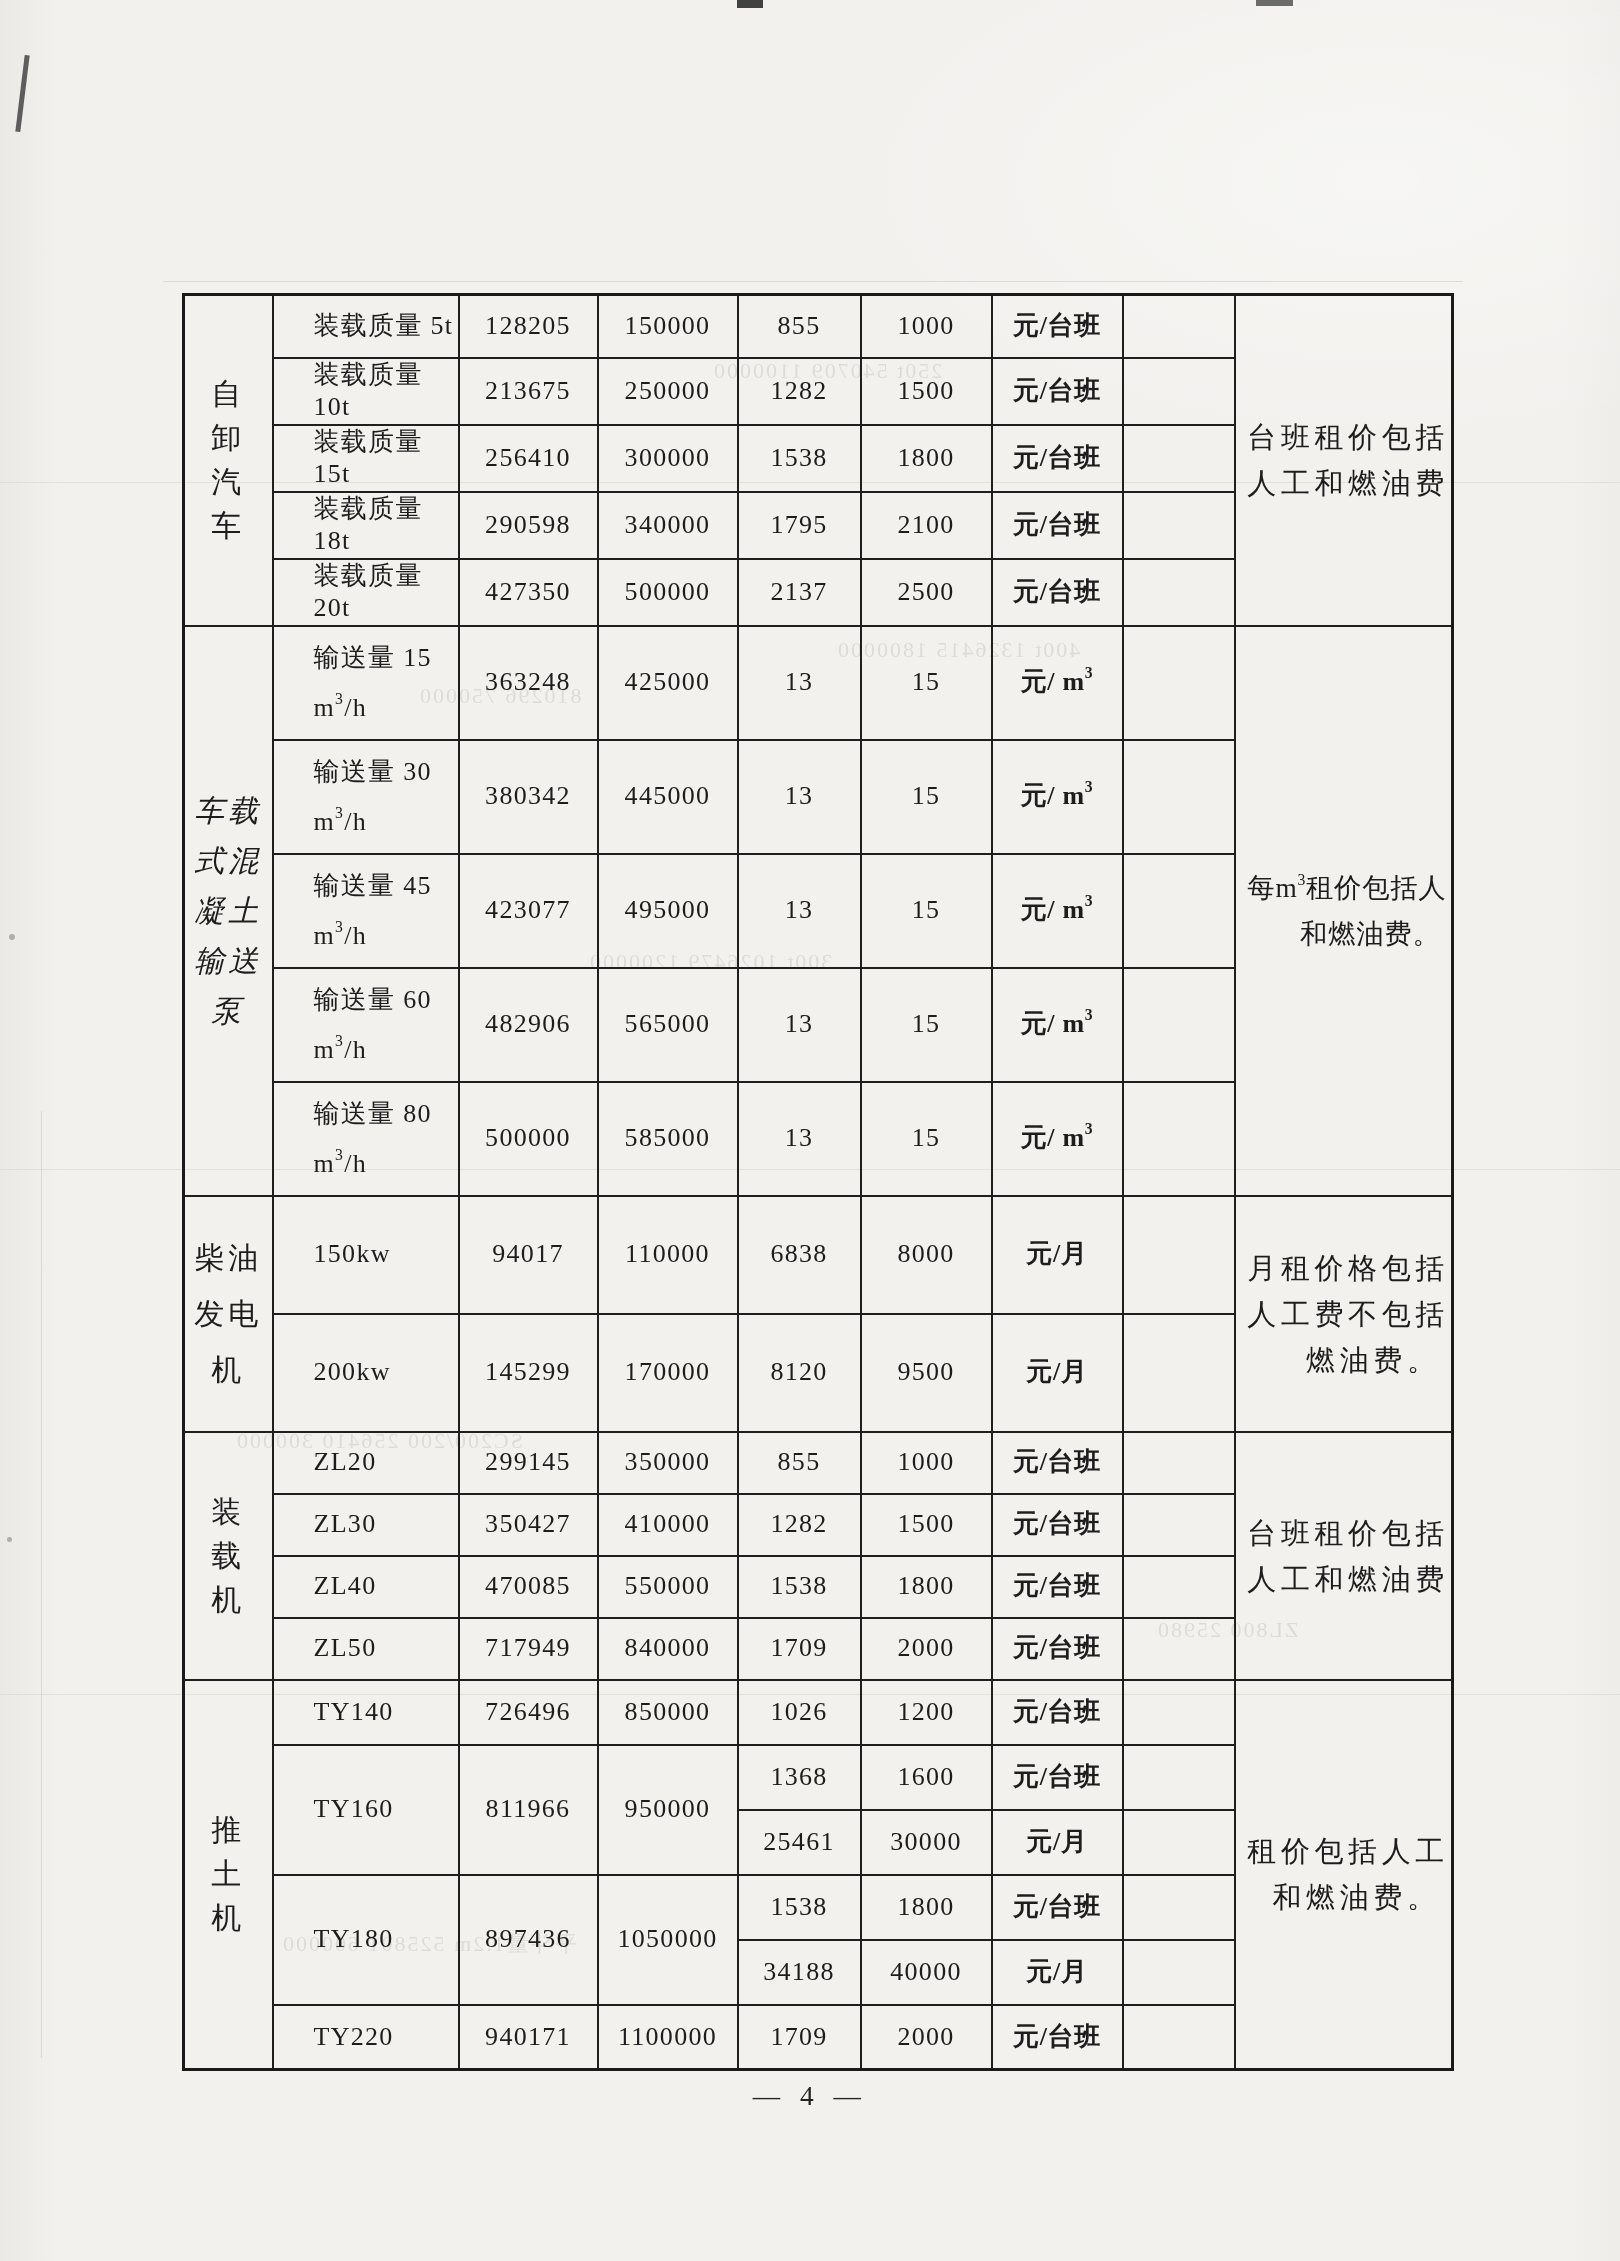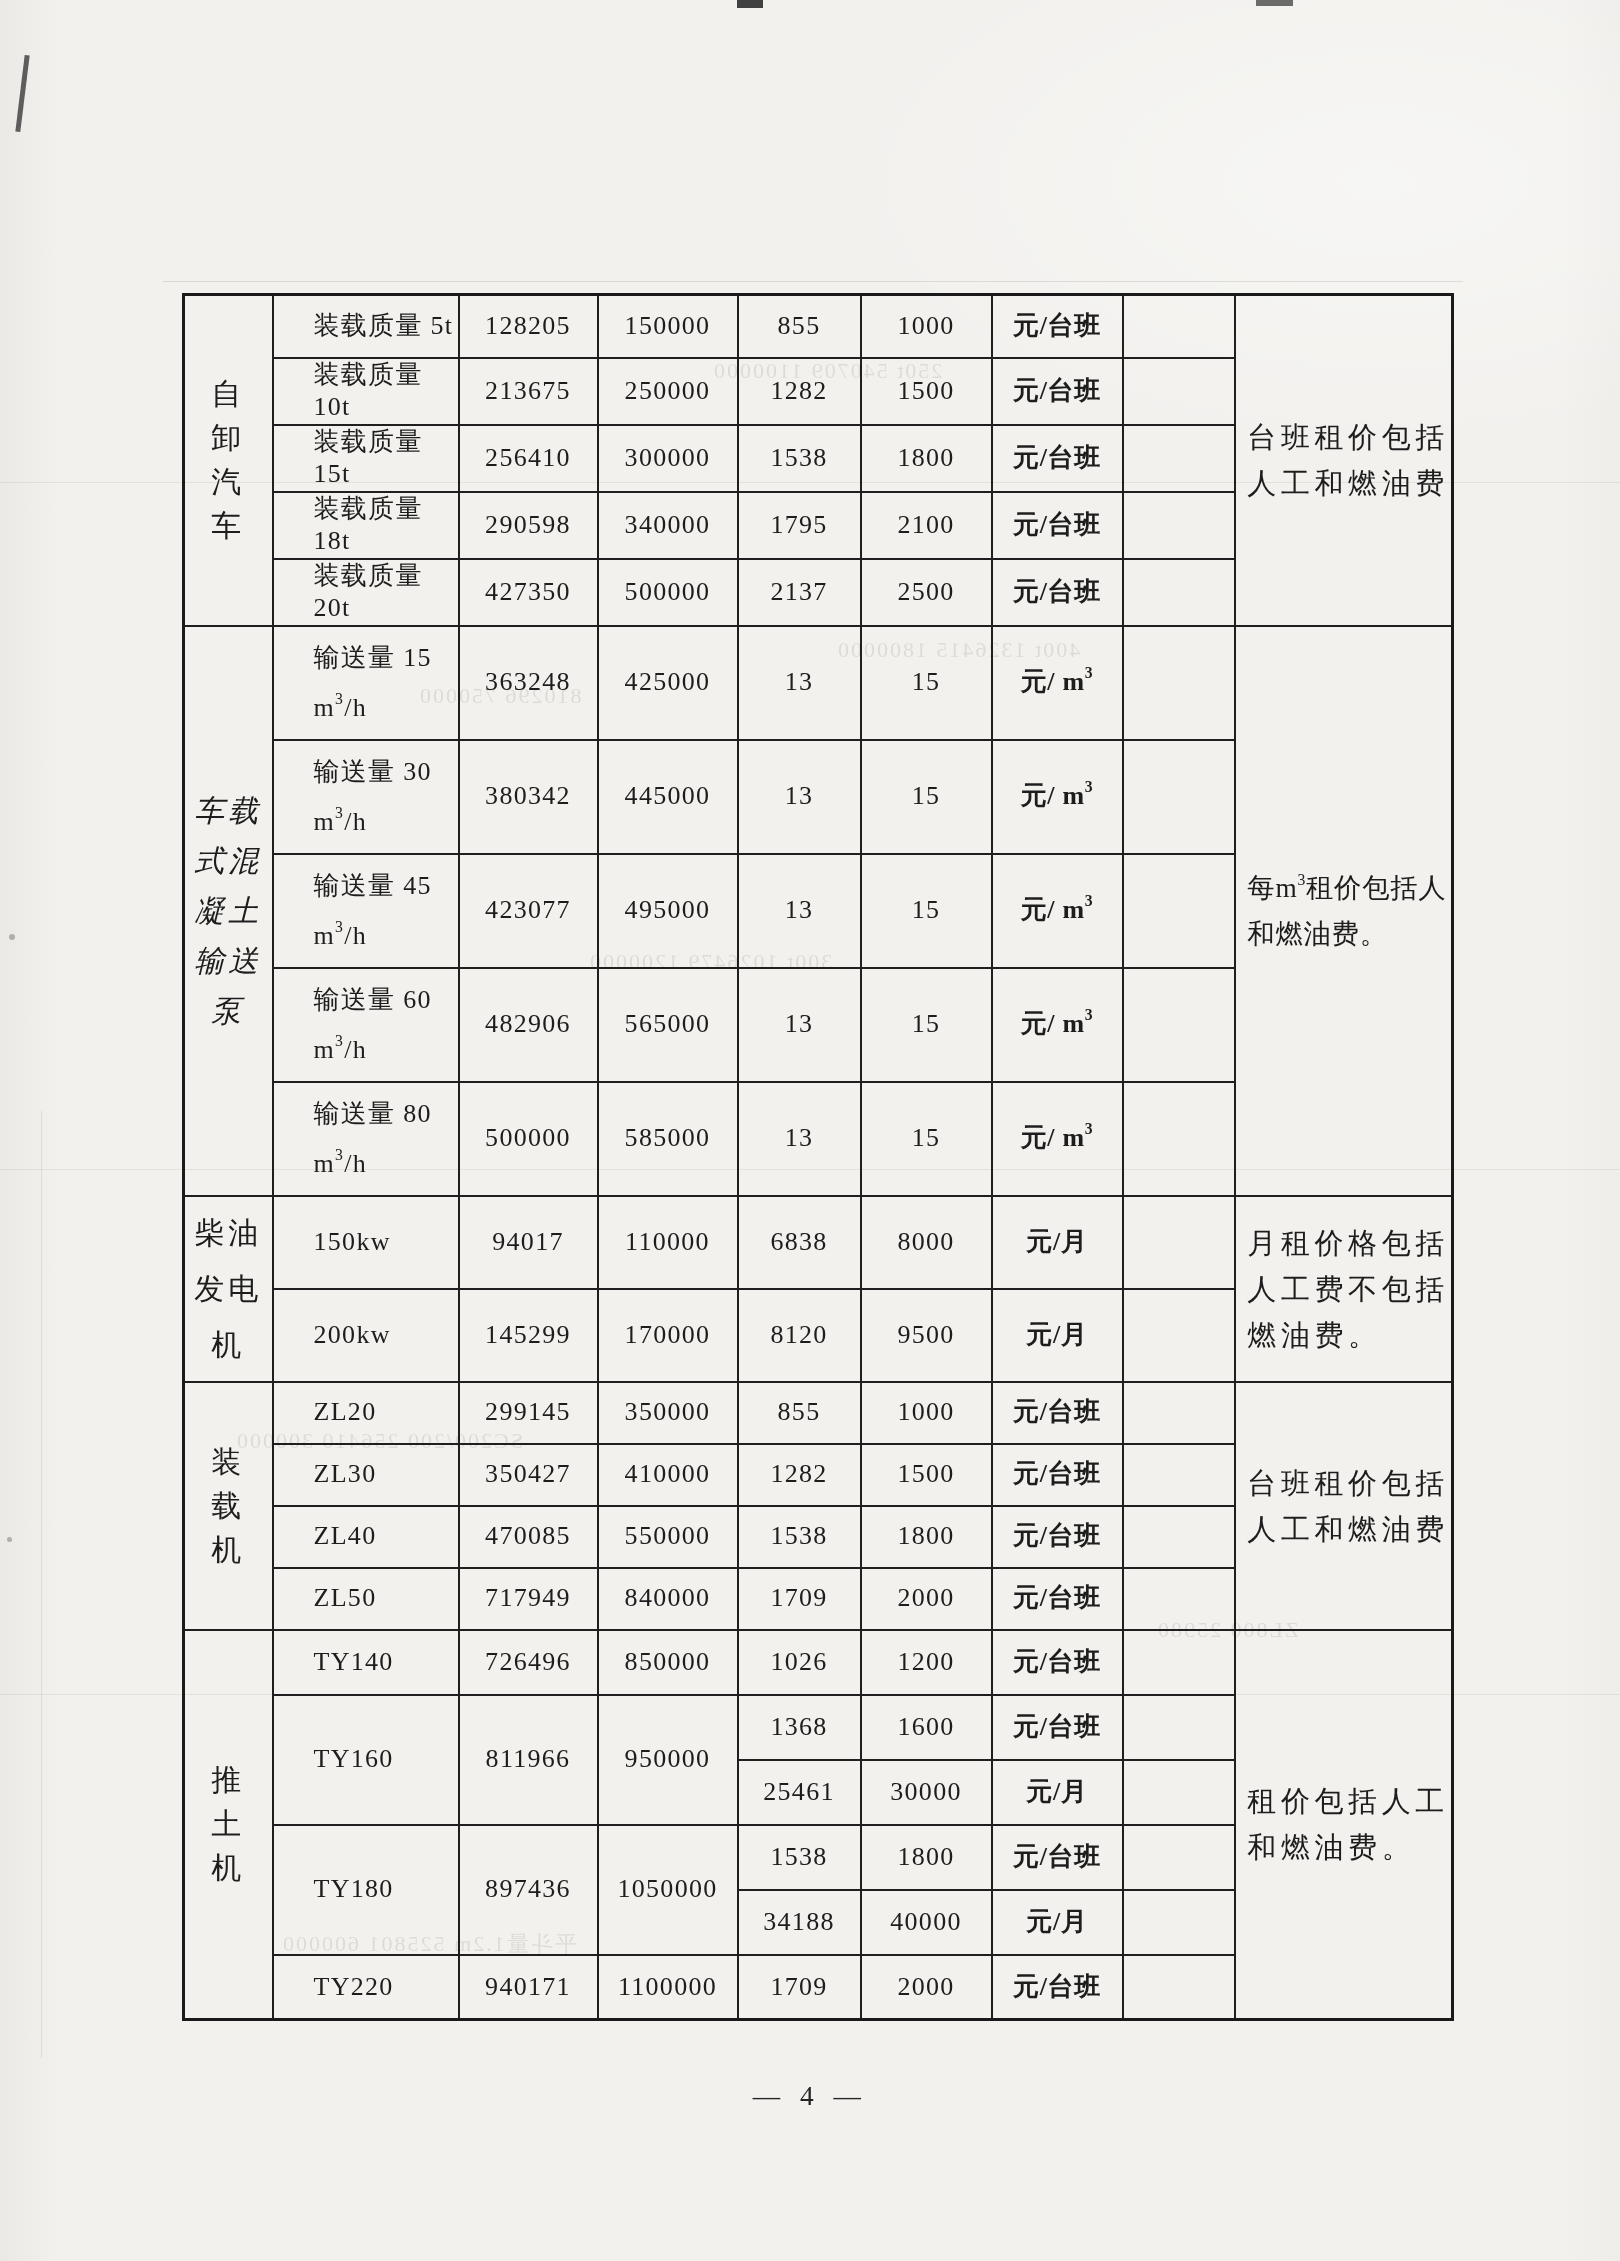--- a/index.html
+++ b/index.html
@@ -36,32 +36,32 @@
   td{
     border:2.6px solid #1f1f1f;
     text-align:center;vertical-align:middle;
     font-size:26px;line-height:1.25;
     padding:0;
     overflow:hidden;
   }
   table{border:3.9px solid #1a1a1a;}
   tr.r-dump{height:63px;}
   tr.r-pump{height:114px;}
-  tr.r-diesel{height:93px;}
+  tr.r-diesel{height:118px;}
   tr.r-loader{height:62px;}
   tr.r-dozer{height:65px;}
   td.spec{text-align:left;padding-left:40px;letter-spacing:1.3px;}
   td.num{letter-spacing:1.3px;}
   td.unit{letter-spacing:0.7px;font-weight:bold;}
   td.cat{padding:0;}
   .vline{text-align:center;font-size:30px;line-height:44px;letter-spacing:3.9px;}
   .cat-loose .vline{line-height:56px;}
   .cat-mid .vline{line-height:50px;font-style:italic;}
   td.note{text-align:left;padding:0 10.5px 0 11.8px;}
-  .note-line{font-size:29px;line-height:46px;letter-spacing:4.6px;white-space:nowrap;}
+  .note-line{font-size:29px;line-height:46px;letter-spacing:4.6px;white-space:nowrap;text-align:right;}
   .note-line.tight{letter-spacing:0.7px;font-size:27.4px;}
   .spec-l1,.spec-l2{line-height:50px;}
   sup{font-size:15.7px;vertical-align:11.8px;line-height:0;}
   .pagenum{
     position:absolute;left:0;top:2081px;width:100%;
     text-align:center;font-size:27.4px;letter-spacing:6.5px;color:#242424;
   }
   .topline{position:absolute;left:163px;top:281px;width:1300px;height:1.3px;background:#c6c3be;opacity:.5;}
 </style>
 </head>

